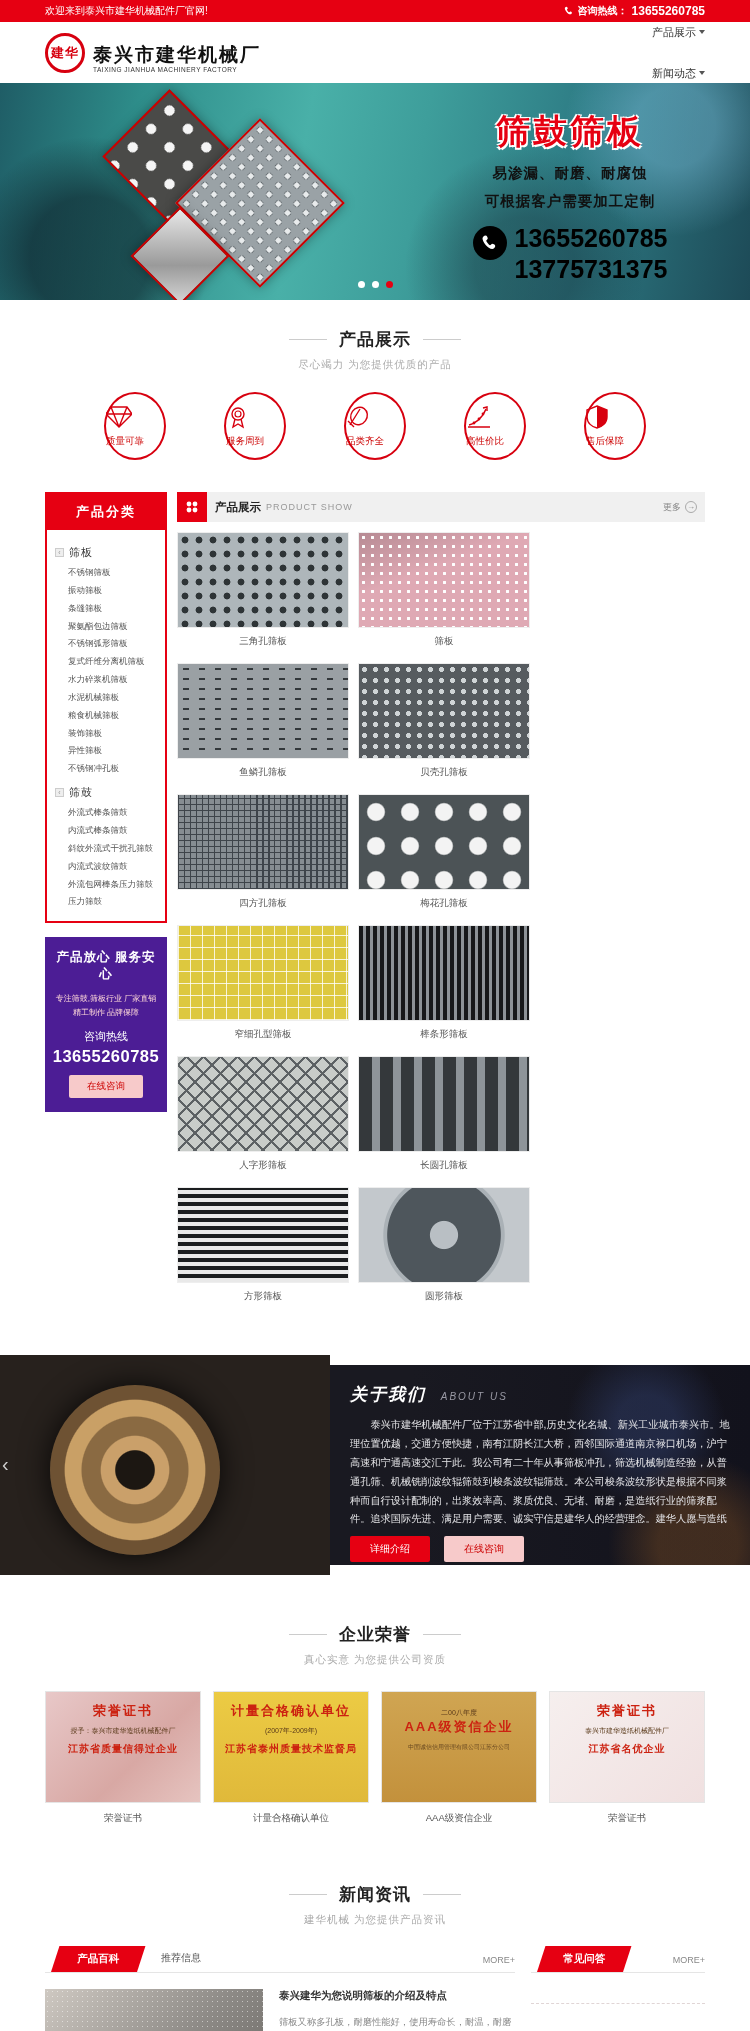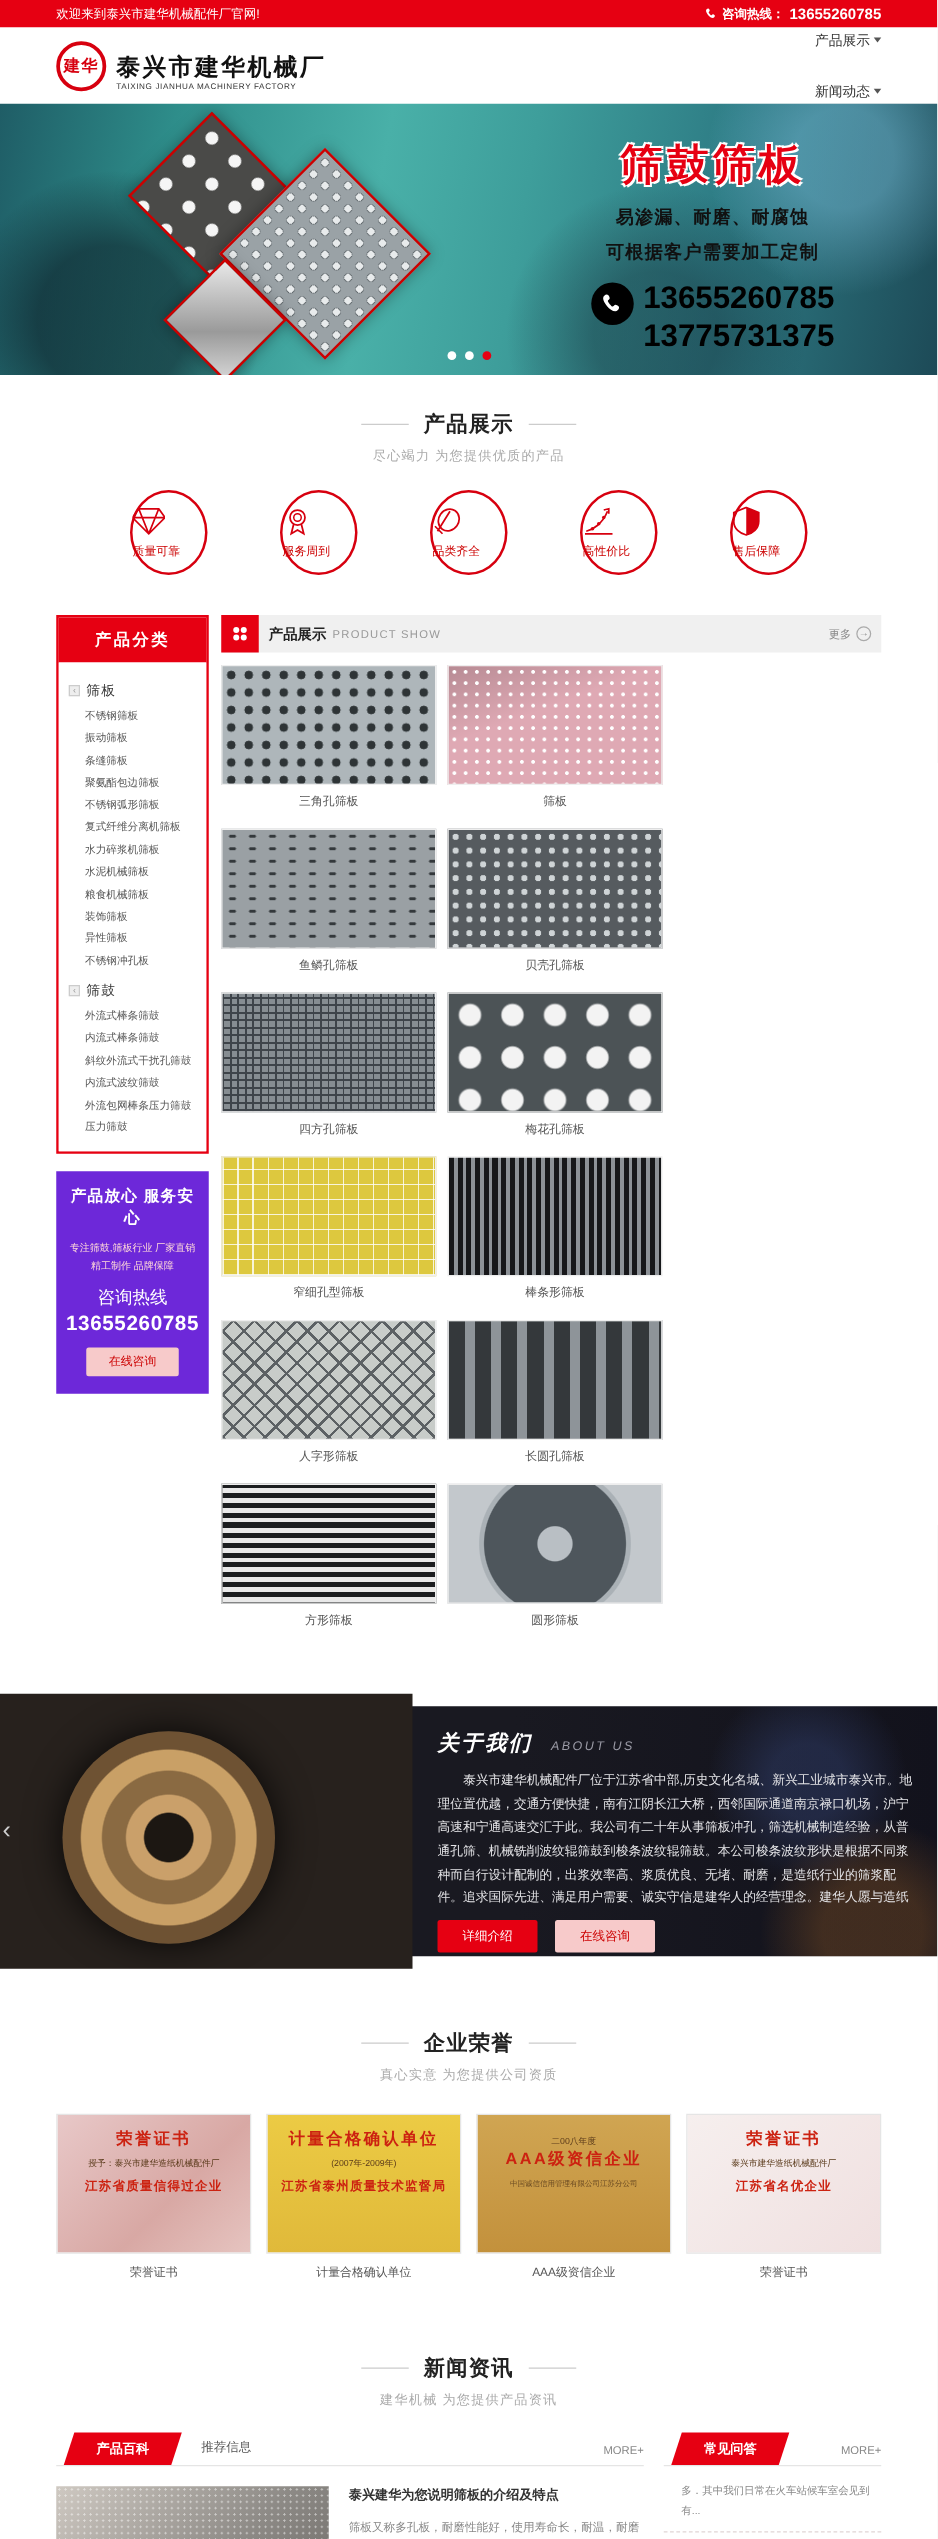--- a/index.html
+++ b/index.html
@@ -63,24 +63,24 @@
   .main { display:flex; padding:6px 45px 28px; gap:10px; align-items:flex-start; }
   .sidebar { width:122px; flex:none; }
   .cat-box { border:2px solid #e60012; }
   .cat-head { background:#e60012; color:#fff; font-size:13px; font-weight:bold; text-align:center; letter-spacing:2px; padding:9px 0; }
   .cat-body { background:#fff; padding:8px 8px 10px; }
   .cat-group { display:flex; align-items:center; gap:5px; margin:7px 0 4px; cursor:pointer; }
   .cat-group .sq { width:9px; height:9px; background:#eee; border:1px solid #ccc; color:#999; font-size:7px; line-height:8px; text-align:center; }
   .cat-group .gname { font-size:11px; color:#333; letter-spacing:1px; }
   .cat-ul { list-style:none; }
   .cat-ul li { font-size:8.5px; color:#555; line-height:2.1; padding-left:13px; cursor:pointer; white-space:nowrap; overflow:hidden; }
-  .promo { background:#6d28d9; color:#fff; text-align:center; margin-top:14px; padding:12px 6px 14px; }
+  .promo { background:#4c1d95; color:#fff; text-align:center; margin-top:14px; padding:12px 6px 14px; }
   .promo .l1 { font-size:12.5px; font-weight:bold; letter-spacing:1px; }
   .promo .l2 { font-size:8px; margin-top:9px; line-height:1.7; color:#ffd9d9; }
-  .promo .hl { font-size:14px; margin-top:10px; }
+  .promo .hl { font-size:11px; margin-top:10px; }
   .promo .ph { font-size:16.5px; font-weight:bold; margin-top:3px; letter-spacing:.5px; }
   .promo .btn { display:inline-block; background:#f7caca; color:#c00; font-size:9.5px; padding:5px 18px; border-radius:2px; margin-top:9px; cursor:pointer; }
 
   .grid-wrap { flex:1; }
   .grid-head { background:#f0f0f0; display:flex; align-items:center; height:30px; }
   .grid-head .mark { width:30px; height:30px; background:#e60012; display:flex; align-items:center; justify-content:center; flex:none; }
   .grid-head .t-cn { font-size:11.5px; font-weight:bold; color:#222; margin-left:8px; }
   .grid-head .t-en { font-size:9px; color:#999; margin-left:5px; letter-spacing:1px; }
   .grid-head .more { margin-left:auto; margin-right:8px; font-size:9px; color:#888; display:flex; align-items:center; gap:4px; cursor:pointer; }
   .more-circ { width:12px; height:12px; border:1px solid #aaa; border-radius:50%; color:#888; font-size:8px; line-height:10px; text-align:center; }
@@ -501,21 +501,20 @@
           </div>
         </div>
 
       </div>
       <div class="faq">
         <div class="tabbar">
           <div class="tab-red"><span>常见问答</span></div>
           <div class="tab-more">MORE+</div>
         </div>
         <div class="faq-list">
-          <div class="faq-intro">多．其中我们日常在火车站候车室会见到有...</div>
           <div class="faq-item">
             
             
           </div>
 
         </div>
       </div>
     </div>
   </div>
 

